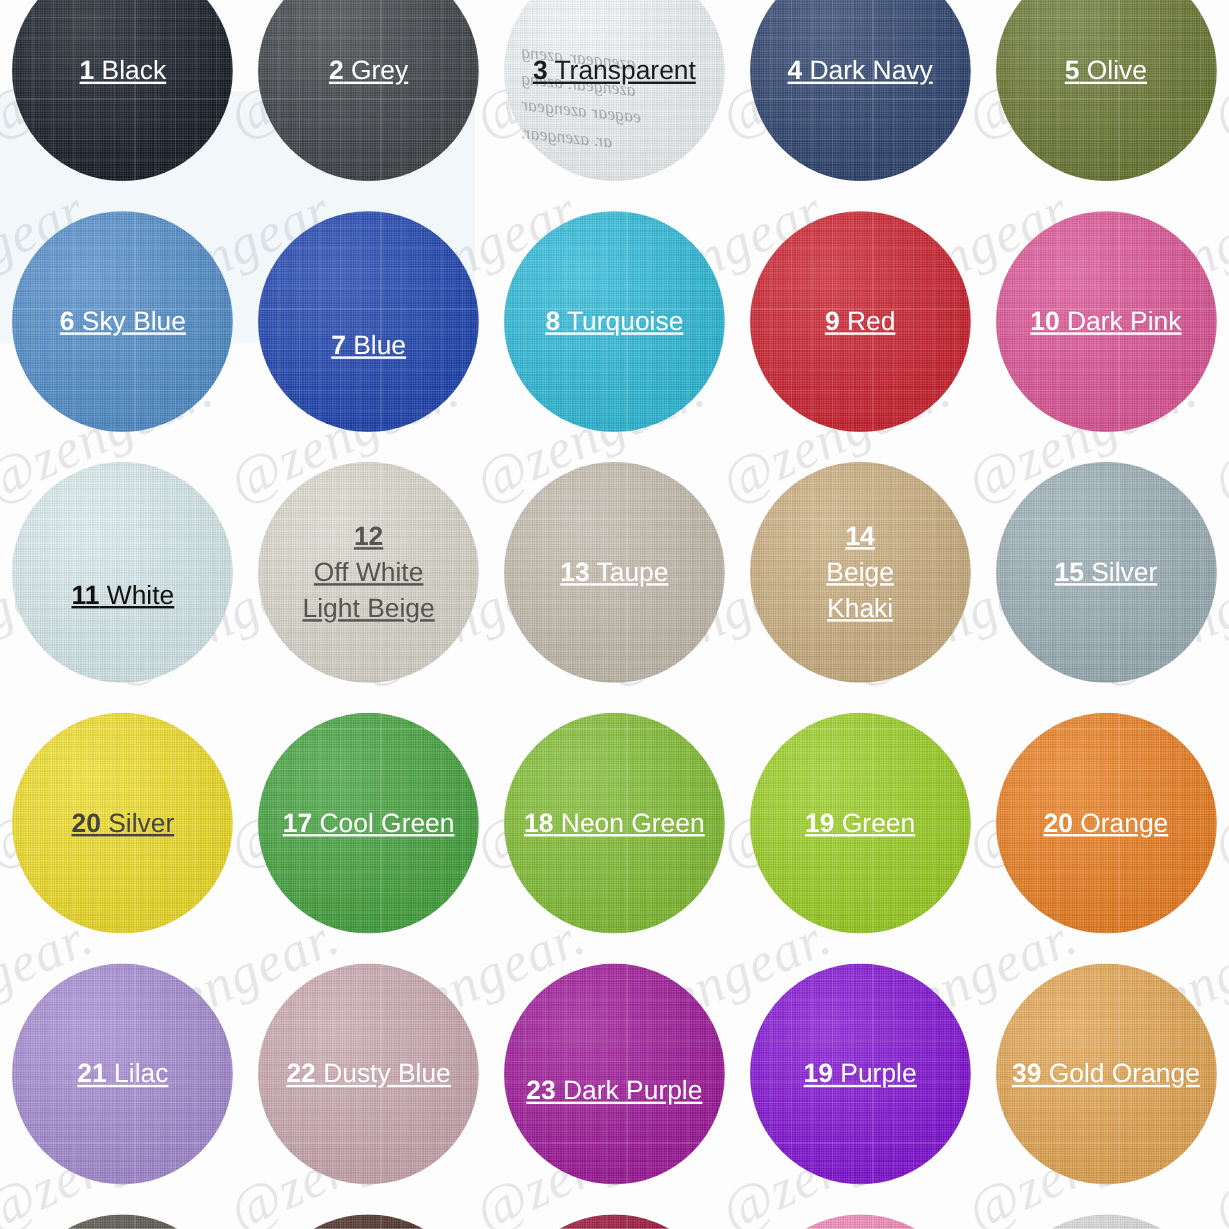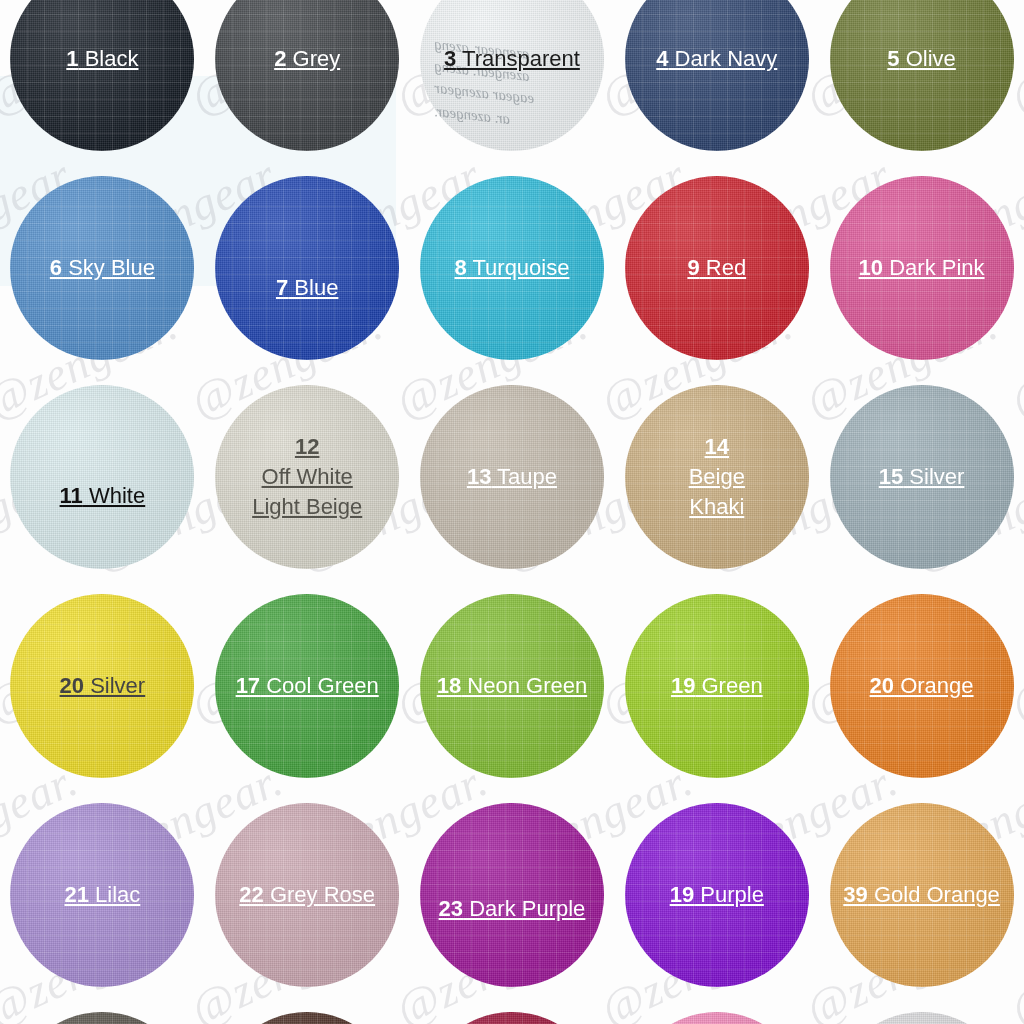--- a/index.html
+++ b/index.html
@@ -298,21 +298,21 @@
           <div class="label" style="color: rgb(255, 255, 255);"><span class="num">20</span><span class="nm"> Orange</span></div>
         </div>
       </div>
       <div class="cell">
         <div class="swatch" style="background-color: rgb(169, 142, 214);">
           <div class="label" style="color: rgb(255, 255, 255);"><span class="num">21</span><span class="nm"> Lilac</span></div>
         </div>
       </div>
       <div class="cell">
         <div class="swatch" style="background-color: rgb(207, 171, 181);">
-          <div class="label" style="color: rgb(255, 255, 255);"><span class="num">22</span><span class="nm"> Grey Rose</span></div>
+          <div class="label" style="color: rgb(255, 255, 255);"><span class="num">22</span><span class="nm"> Dusty Blue</span></div>
         </div>
       </div>
       <div class="cell">
         <div class="swatch" style="background-color: rgb(161, 24, 156);">
           <div class="label" style="color: rgb(255, 255, 255); margin-top: 28px;"><span class="num">23</span><span class="nm"> Dark Purple</span></div>
         </div>
       </div>
       <div class="cell">
         <div class="swatch" style="background-color: rgb(133, 18, 216);">
           <div class="label" style="color: rgb(255, 255, 255);"><span class="num">19</span><span class="nm"> Purple</span></div>

